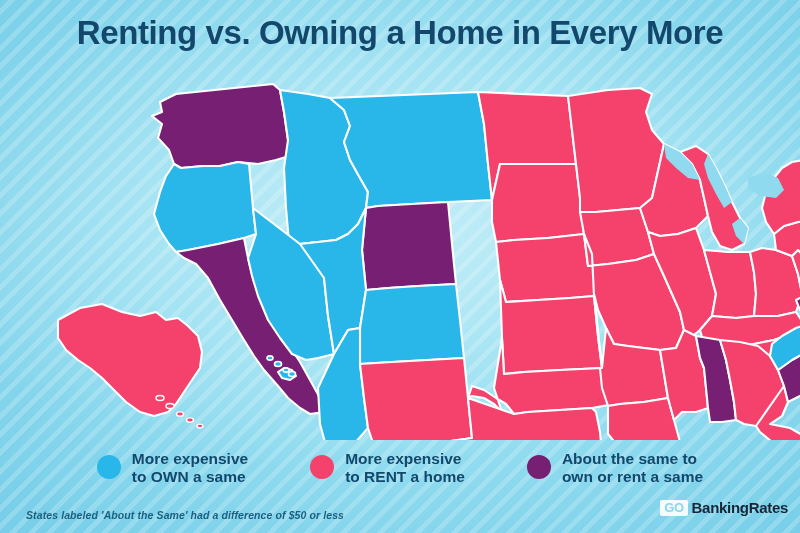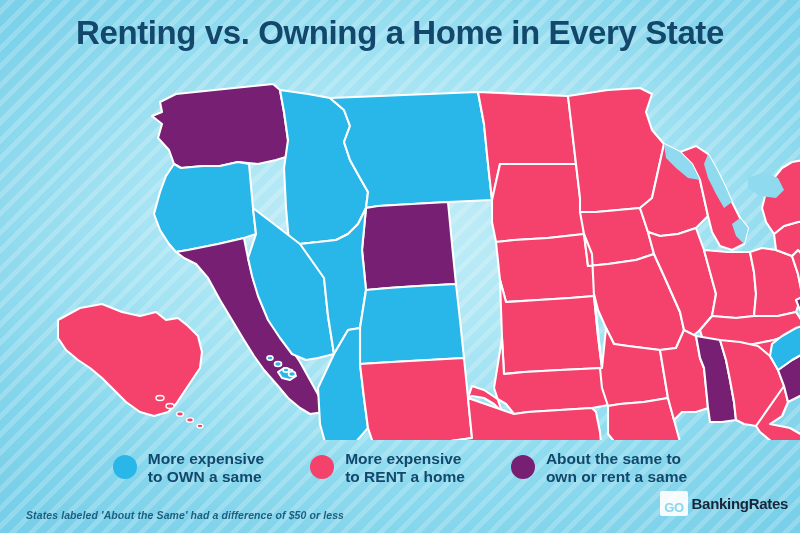--- a/index.html
+++ b/index.html
@@ -50,21 +50,21 @@
   }
   .map-wrap svg{display:block;width:100%;height:100%;}
   .st{stroke:#ffffff;stroke-width:2.1;stroke-linejoin:round;}
   .lake{fill:#8fdaee;stroke:none;}
 
   
   .legend{
     position:absolute;left:0;right:0;top:450px;height:48px;
   }
   .legend-inner{
-    display:flex;justify-content:center;align-items:flex-start;gap:0px;
+    display:flex;justify-content:center;align-items:flex-start;gap:16px;
   }
   .leg-item{display:flex;align-items:flex-start;}
   .leg-item.i0{margin-right:46px;}
   .leg-item.i1{margin-right:46px;}
   .dot{
     width:24px;height:24px;border-radius:50%;margin-top:5px;margin-right:11px;flex:0 0 auto;
   }
   .leg-txt{
     font-size:15.5px;font-weight:bold;line-height:1.17;color:#13486c;white-space:nowrap;
   }
@@ -77,37 +77,37 @@
   }
 
   
   .logo{
     position:absolute;right:12px;bottom:17px;
     display:flex;align-items:center;opacity:.92;
   }
   .logo-go{
     background:#ffffff;color:#8bd7ec;
     font-size:13px;font-weight:bold;
-    padding:10px 4px 2px 4px;border-radius:2px;
+    padding:1px 4px 2px 4px;border-radius:2px;
     letter-spacing:-0.5px;line-height:1;
   }
   .logo-txt{
     color:#0f172a;font-size:15px;font-weight:bold;margin-left:4px;letter-spacing:-0.3px;
   }
 </style>
 </head>
 <body>
 
 <div id="stage">
 
   <div class="bg-base"></div>
   <div class="bg-glow"></div>
   <div class="bg-stripes"></div>
 
-  <div class="title">Renting vs. Owning a Home in Every State</div>
+  <div class="title">Renting vs. Owning a Home in Every More</div>
 
   <div class="map-wrap">
     <svg viewBox="0 0 762 372" xmlns="http://www.w3.org/2000/svg">
       <g id="states">
           <polygon points="128,26 225,16 232,22 236,44 240,72 241,88 228,92 210,96 190,94 172,98 155,98 133,100 126,96 121,82 110,70 114,56 104,48 114,44 112,34" class="st" fill="#771f72"></polygon>
           <polygon points="126,96 133,100 155,98 172,98 190,94 201,96 205,140 208,166 196,170 170,176 140,182 128,184 121,176 112,162 106,146 112,124 118,108" class="st" fill="#29b6e8"></polygon>
           <polygon points="128,184 140,182 170,176 196,170 200,190 206,214 216,238 228,258 240,276 252,294 262,312 272,330 276,344 262,346 252,340 240,330 230,318 216,302 206,288 196,272 184,252 172,232 160,210 148,196 136,190" class="st" fill="#771f72"></polygon>
           <polygon points="232,22 260,26 282,30 296,42 302,58 296,74 302,92 312,110 320,124 318,140 310,156 300,166 288,172 270,174 252,176 241,174 238,140 236,100 240,72 236,44 232,22" class="st" fill="#29b6e8"></polygon>
           <polygon points="200,190 208,166 205,140 252,176 270,174 276,210 280,248 286,286 270,290 258,292 244,286 232,270 220,252 210,228 204,208" class="st" fill="#29b6e8"></polygon>
           <polygon points="282,30 430,24 436,56 440,96 444,132 400,134 364,136 330,138 318,140 320,124 312,110 302,92 296,74 302,58 296,42" class="st" fill="#29b6e8"></polygon>

